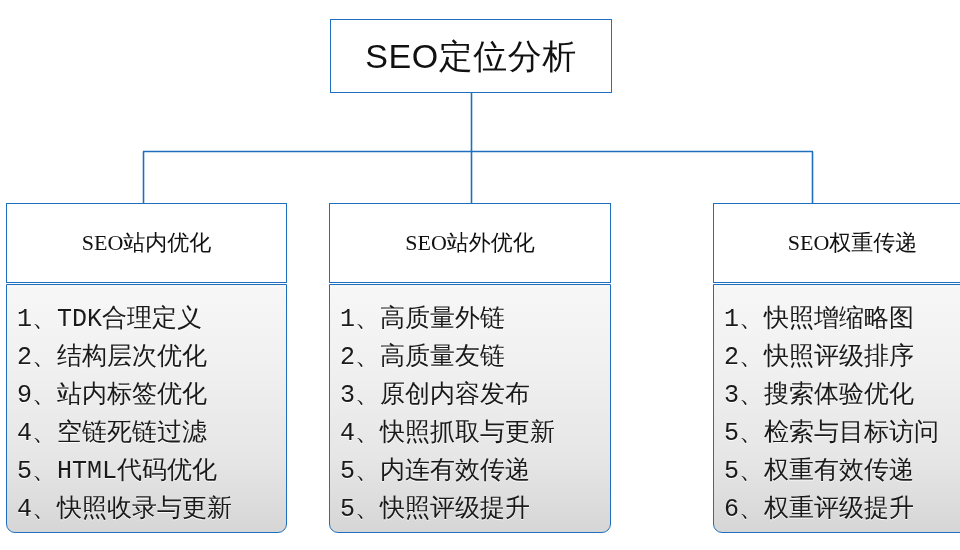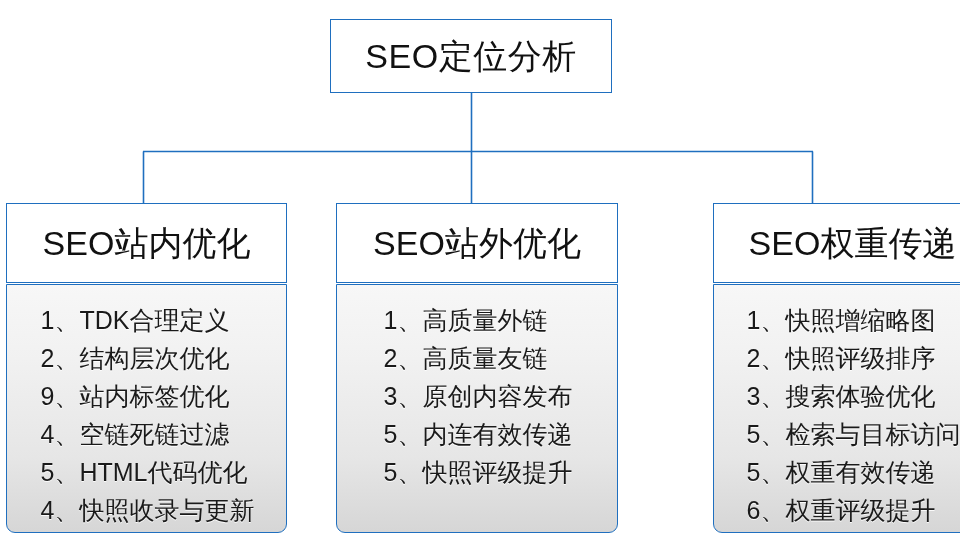--- a/index.html
+++ b/index.html
@@ -50,50 +50,52 @@
     line-height: 1;
     white-space: nowrap;
   }
 
   
   .branch {
     position: absolute;
     top: 203px;
   }
   .branch-1 { left: 6px;   width: 281px; }
-  .branch-2 { left: 329px; width: 282px; margin-left: 7px; }
+  .branch-2 { left: 329px; width: 282px; }
   .branch-3 { left: 713px; width: 279px; }
 
   .branch-header {
     box-sizing: border-box;
     height: 80px;
     border: 1.4px solid #1F6FBF;
     background: #ffffff;
     display: flex;
     align-items: center;
     justify-content: center;
   }
   .branch-header-title {
-    font-size: 34px;
+    font-size: 22px;
     color: #111111;
     line-height: 1;
     white-space: nowrap;
+    font-family: Liberation Serif, serif;
   }
 
   .branch-list {
     box-sizing: border-box;
     margin-top: 1px;
     height: 249px;
     border: 1.4px solid #1F6FBF;
     border-radius: 0 0 9px 9px;
     background: linear-gradient(to bottom, #f7f7f7 0%, #f1f1f1 30%, #e6e6e6 70%, #d6d6d6 100%);
-    padding: 16px 0 0 2px;
+    padding: 16px 0 0 10px;
     display: flex;
     flex-direction: column;
-    align-items: center;
+    align-items: flex-start;
+    font-family: Liberation Mono, monospace;
   }
   .branch-list-inner {
     display: flex;
     flex-direction: column;
   }
   .list-item {
     font-size: 25px;
     color: #1a1a1a;
     line-height: 38px;
     white-space: nowrap;
@@ -140,20 +142,21 @@
 
   <div class="branch branch-2">
     <div class="branch-header">
       <div class="branch-header-title">SEO站外优化</div>
     </div>
     <div class="branch-list">
       <div class="branch-list-inner">
         <div class="list-item">1、高质量外链</div>
         <div class="list-item">2、高质量友链</div>
         <div class="list-item">3、原创内容发布</div>
+        <div class="list-item">4、快照抓取与更新</div>
         <div class="list-item">5、内连有效传递</div>
         <div class="list-item">5、快照评级提升</div>
       </div>
     </div>
   </div>
 
   <div class="branch branch-3">
     <div class="branch-header">
       <div class="branch-header-title">SEO权重传递</div>
     </div>

